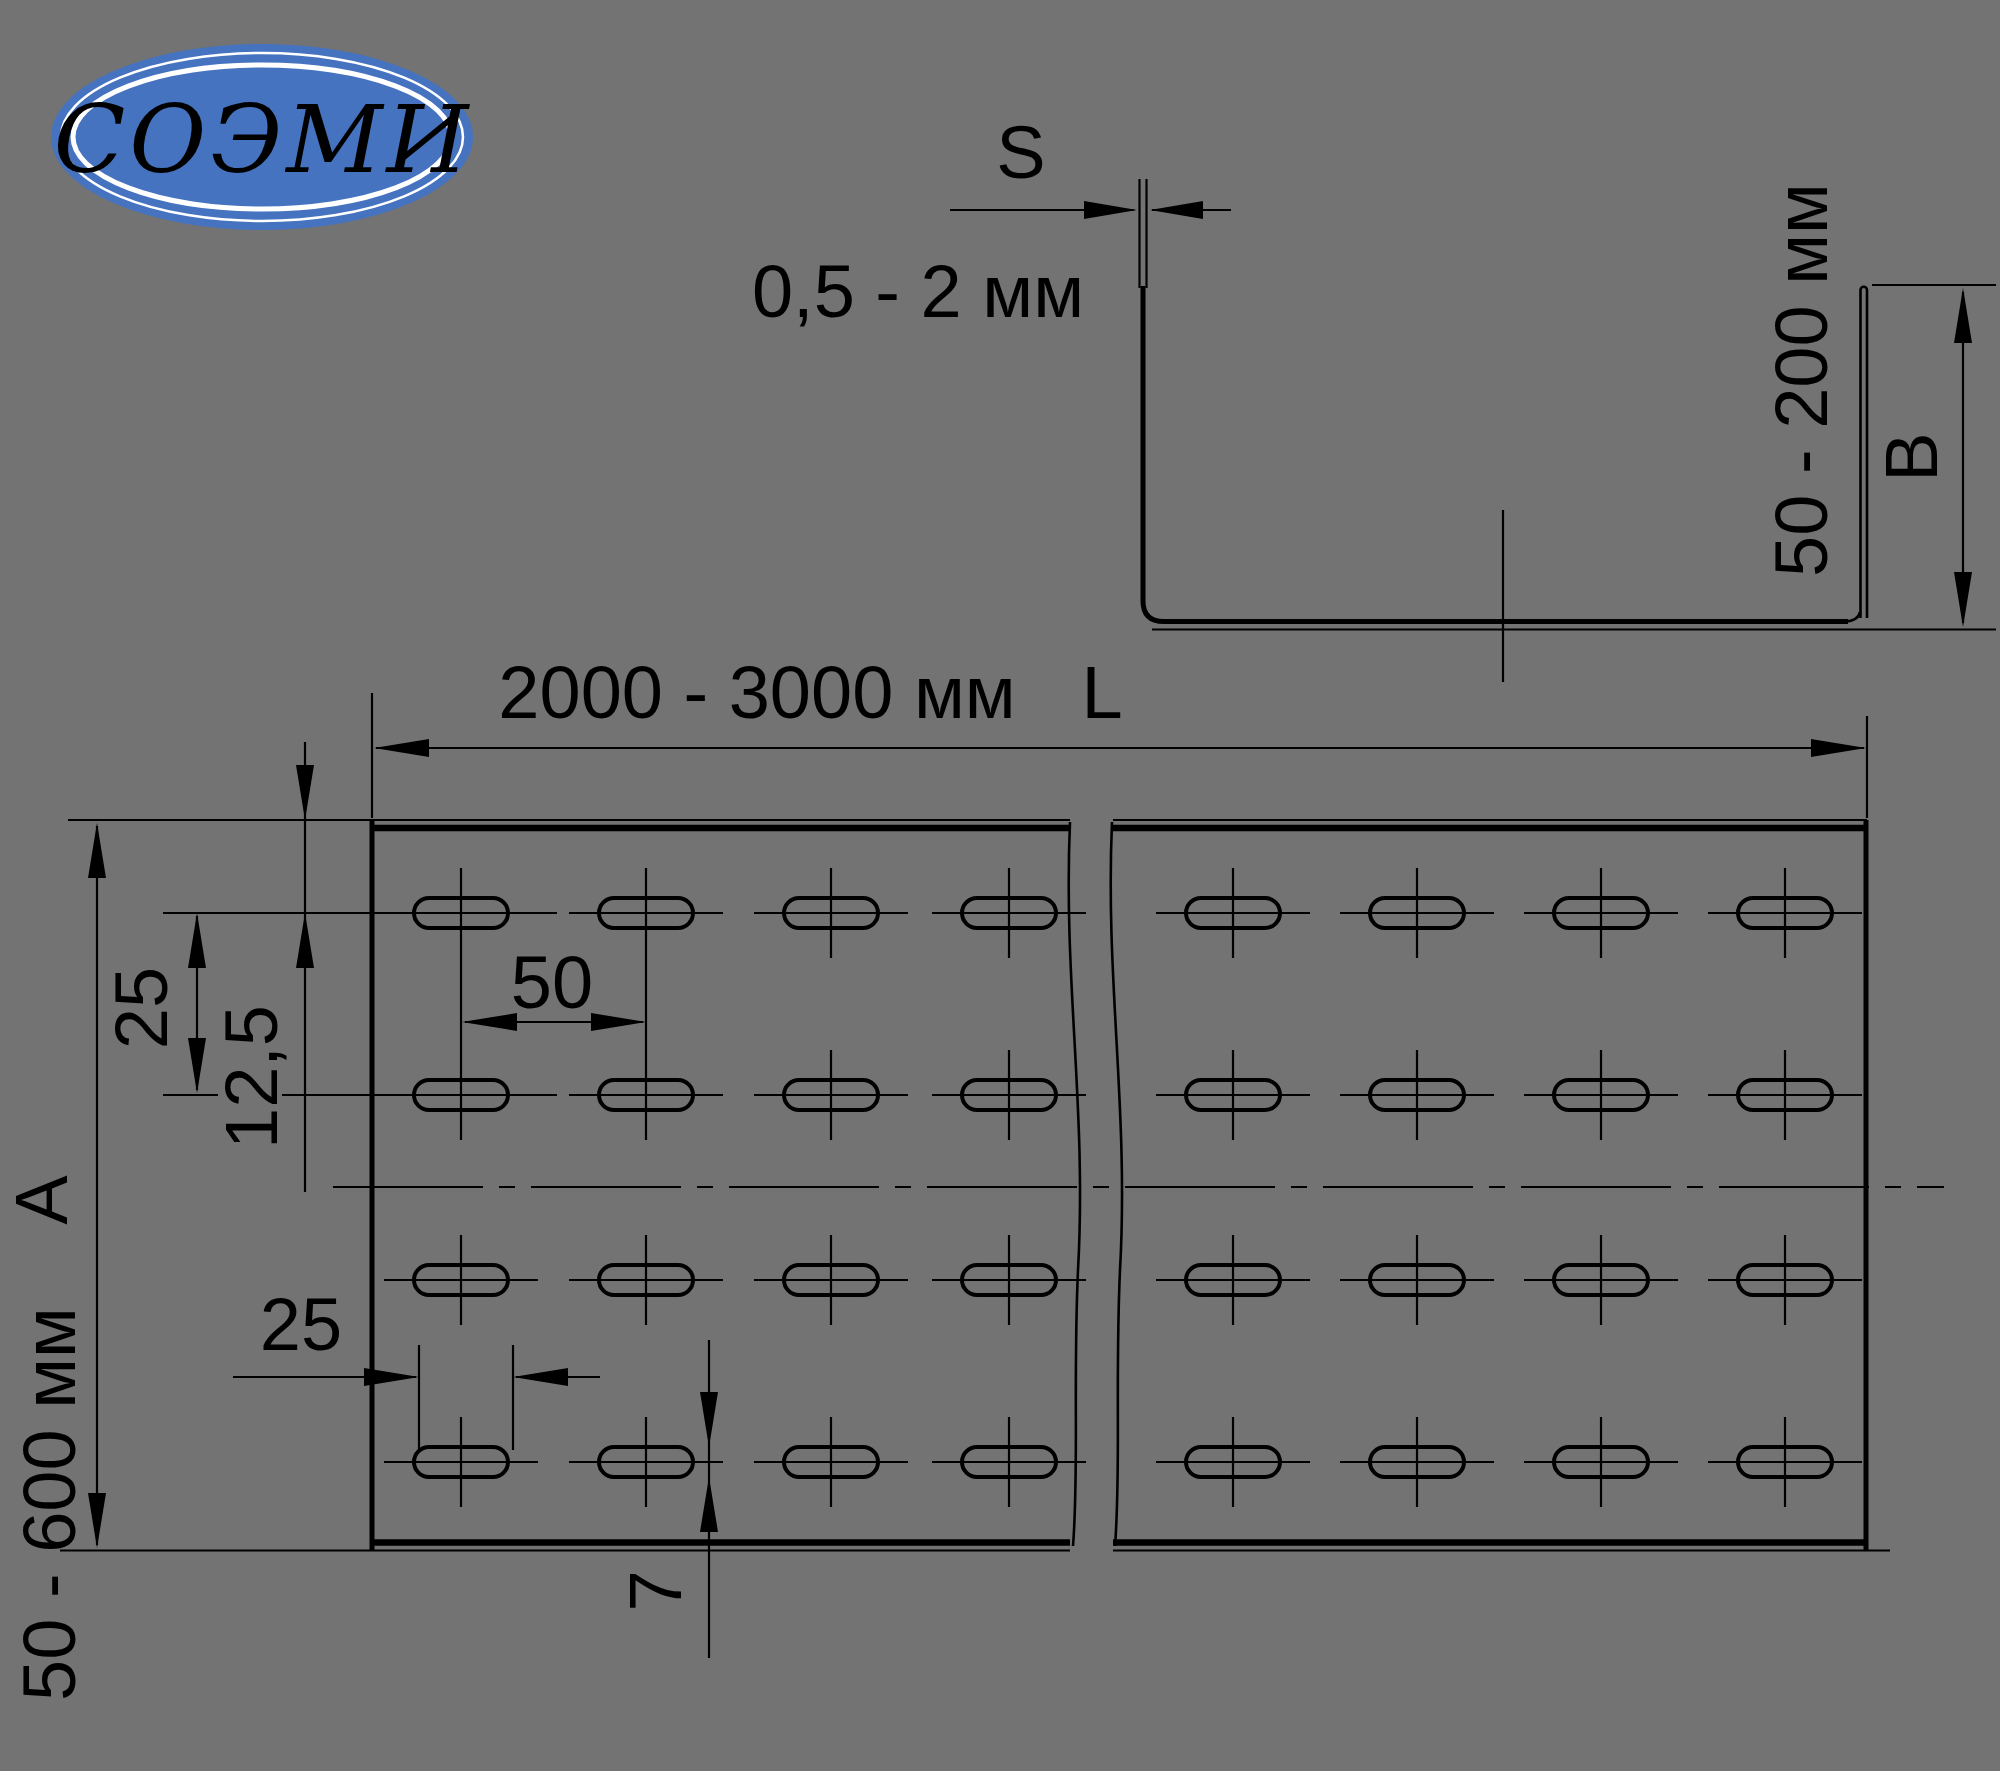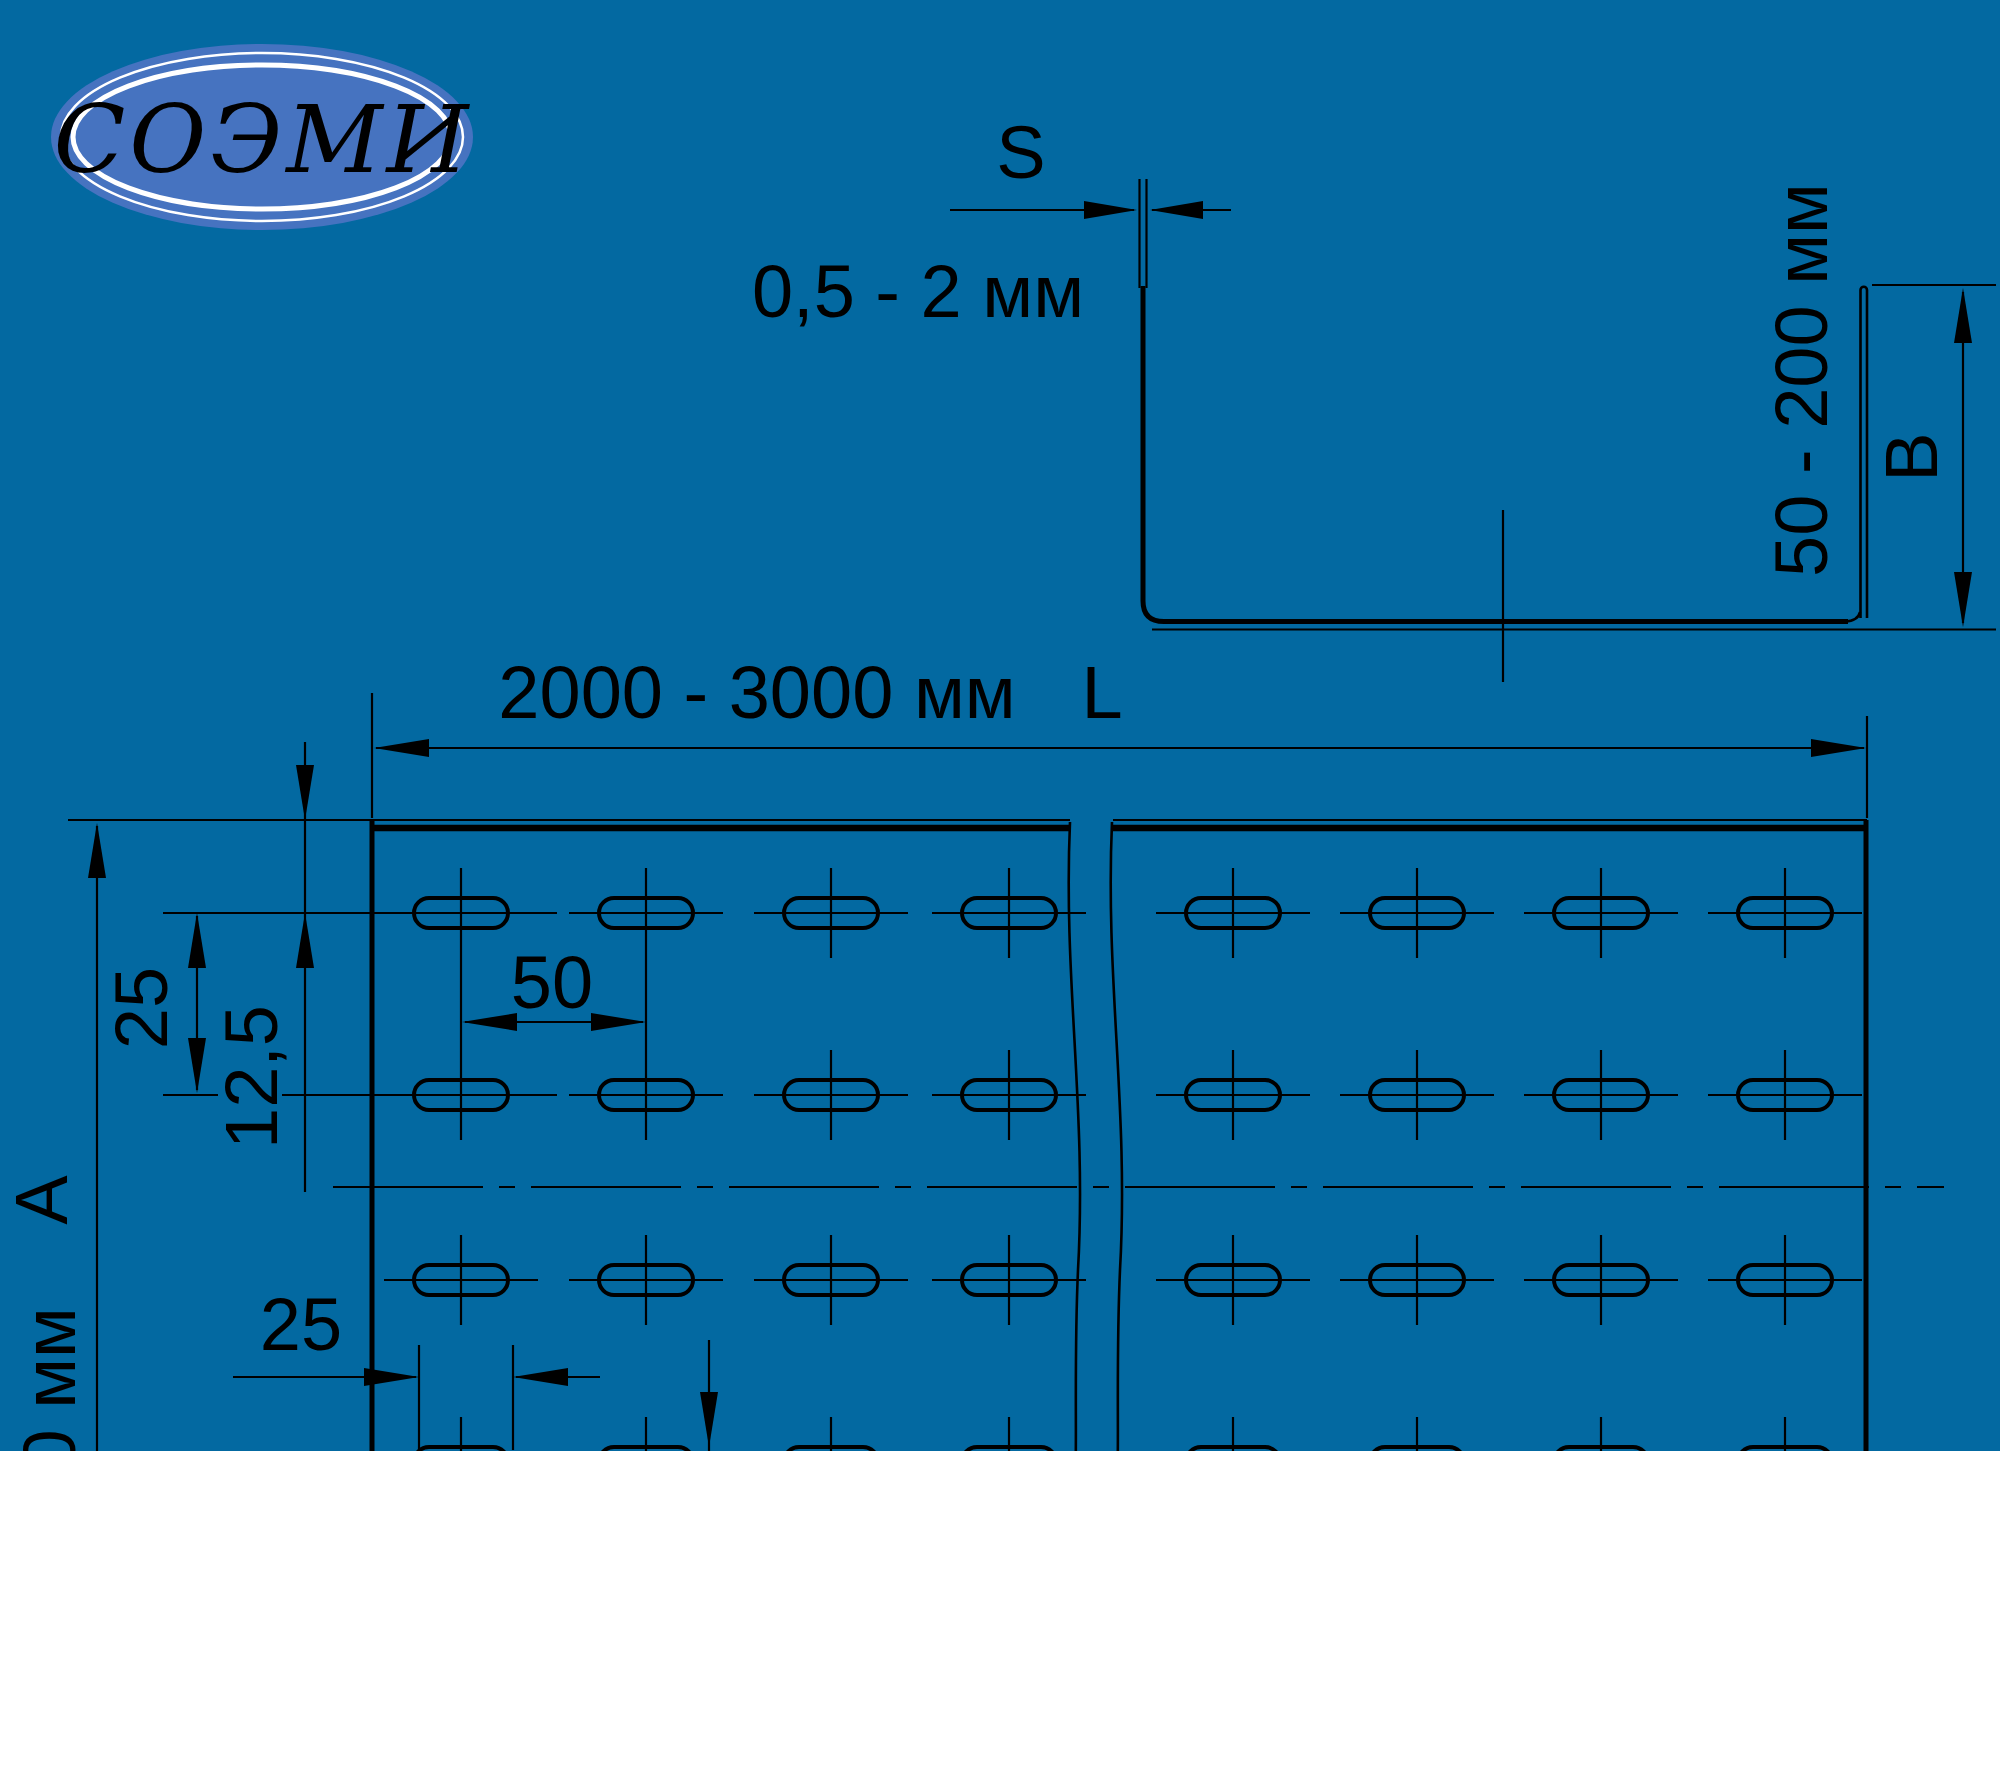--- a/index.html
+++ b/index.html
@@ -1,16 +1,16 @@
 <!DOCTYPE html>
 <html><head>
 <meta charset="utf-8">
 <style>
   html,body{margin:0;padding:0;background:#ffffff;}
-  .stage{position:relative;width:2000px;height:1451px;background:#0369a1;overflow:hidden;}
+  .stage{position:relative;width:2000px;height:1771px;background:#737373;overflow:hidden;}
   svg{display:block;}
   .ln{stroke:#000000;fill:none;stroke-linecap:butt;}
   .t2{stroke-width:2.2;}
   .t25{stroke-width:2.6;}
   .t4{stroke-width:4;}
   .t5{stroke-width:5;}
   .t6{stroke-width:6.5;}
   .arr{fill:#000000;stroke:none;}
   .dashdot{stroke-dasharray:150 16 16 16;}
   text{font-family:"Liberation Sans",sans-serif;font-size:74px;fill:#000000;}

